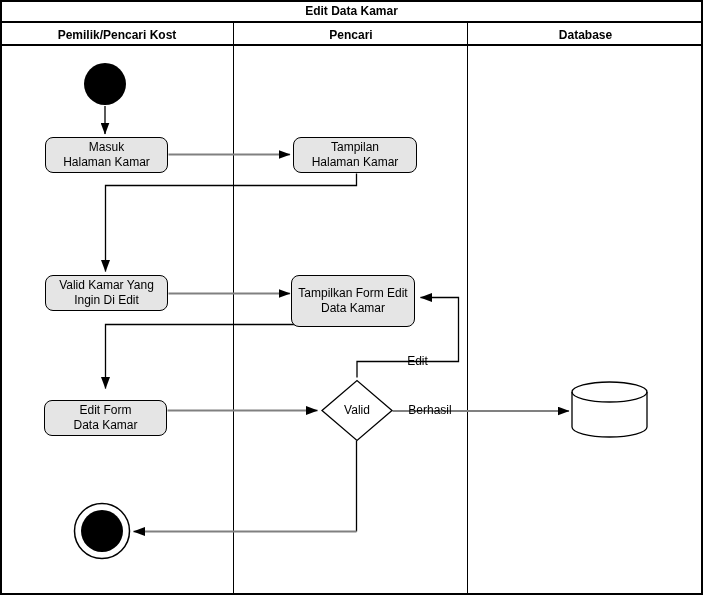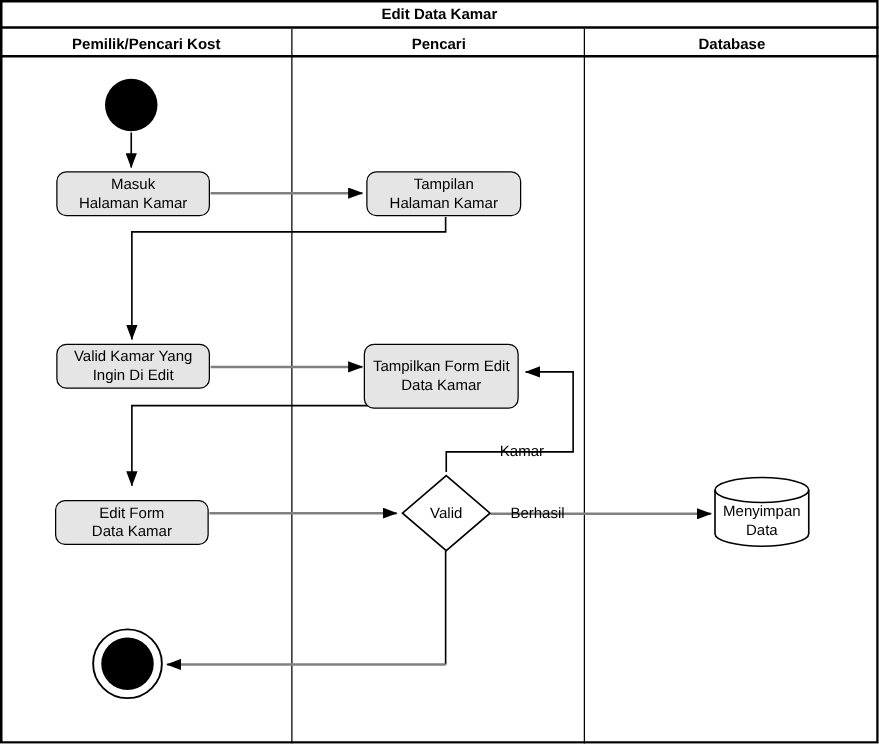--- a/index.html
+++ b/index.html
@@ -77,20 +77,18 @@
   <div class="activity" style="left:293px;top:137px;width:124px;height:36px;">Tampilan
 Halaman Kamar</div>
   <div class="activity" style="left:45px;top:275px;width:123px;height:36px;">Valid Kamar Yang
 Ingin Di Edit</div>
   <div class="activity" style="left:281px;top:275px;width:124px;height:52px;margin-left:10px;">Tampilkan Form Edit
 Data Kamar</div>
   <div class="activity" style="left:44px;top:400px;width:123px;height:36px;">Edit Form
 Data Kamar</div>
 
   <div class="label" style="left:322px;top:402px;width:70px;height:17px;">Valid</div>
-  <div class="label" style="left:572px;top:401px;width:75px;height:32px;">Menyimpan
-Data</div>
 
-  <div class="label" style="left:398px;top:354px;width:39px;height:15px;">Kamar</div>
+  <div class="label" style="left:398px;top:354px;width:39px;height:15px;">Edit</div>
   <div class="label" style="left:404px;top:403px;width:52px;height:15px;">Berhasil</div>
 
   <div class="outer-border"></div>
 </div>
 
 </body></html>

